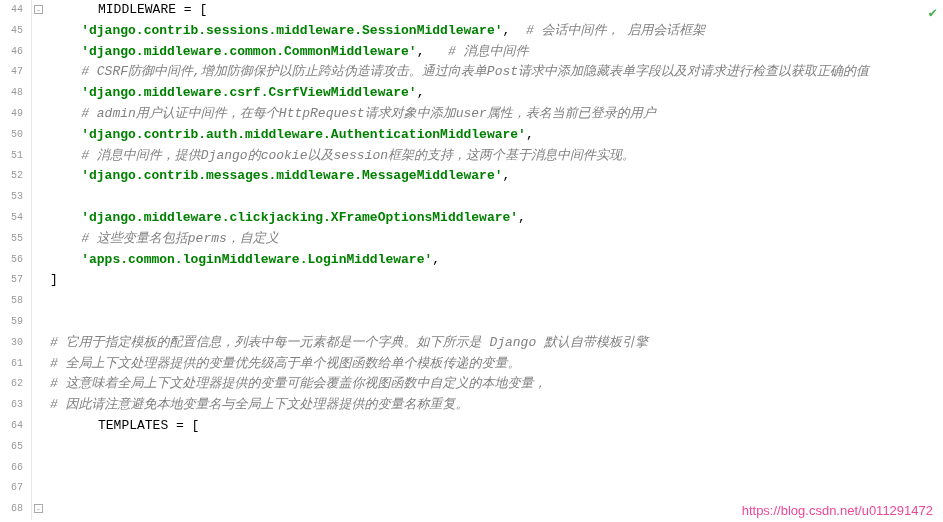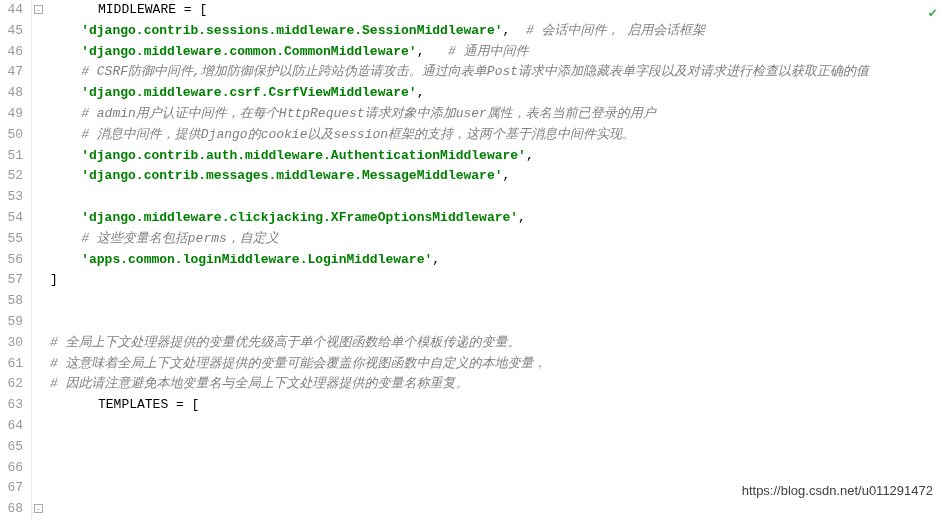--- a/index.html
+++ b/index.html
@@ -22,21 +22,21 @@
       text-align: right;
       padding: 0 8px 0 4px;
       user-select: none;
       border-right: 1px solid #e8e8e8;
       flex-shrink: 0;
       min-width: 32px;
     }
     .gutter-line {
       height: 20.8px;
       line-height: 20.8px;
-      font-size: 13px;
+      font-size: 10px;
     }
     .fold-gutter {
       width: 14px;
       background: #ffffff;
       flex-shrink: 0;
       position: relative;
     }
     .fold-marker {
       position: absolute;
       left: 2px;
@@ -59,22 +59,22 @@
       line-height: 20.8px;
       white-space: pre;
     }
     .str { color: #008000; font-weight: bold; }
     .kw { color: #000000; padding-left: 48px; }
     .cmt { color: #808080; font-style: italic; }
     .punct { color: #000000; }
     .watermark {
       position: fixed;
       right: 10px;
-      bottom: 20px;
-      color: #404040;
+      bottom: 0;
+      color: #ec4899;
       font-size: 13px;
       font-family: Arial, sans-serif;
       pointer-events: none;
     }
     .check-icon {
       position: absolute;
       right: 6px;
       top: 2px;
       color: #4caf50;
       font-size: 14px;
@@ -114,34 +114,35 @@
       <div class="gutter-line">68</div>
     </div>
   <div class="fold-gutter" id="fold-gutter">
       <div class="fold-marker" style="top: 5px;">-</div>
       <div class="fold-marker" style="top: 296.2px; border: none; background: transparent;"></div>
       <div class="fold-marker" style="top: 504.2px;">-</div>
     </div>
   <div class="code-area" id="code-area">
       <div class="code-line"><span class="kw">MIDDLEWARE </span><span class="punct">= [</span></div>
       <div class="code-line"><span>    </span><span class="str">'django.contrib.sessions.middleware.SessionMiddleware'</span><span class="punct">,  </span><span class="cmt"># 会话中间件， 启用会话框架</span></div>
-      <div class="code-line"><span>    </span><span class="str">'django.middleware.common.CommonMiddleware'</span><span class="punct">,   </span><span class="cmt"># 通用中间件</span></div>
+      <div class="code-line"><span>    </span><span class="str">'django.middleware.common.CommonMiddleware'</span><span class="punct">,   </span><span class="cmt"># 消息中间件</span></div>
       <div class="code-line"><span>    </span><span class="cmt"># CSRF防御中间件,增加防御保护以防止跨站伪造请攻击。通过向表单Post请求中添加隐藏表单字段以及对请求进行检查以获取正确的值</span></div>
       <div class="code-line"><span>    </span><span class="str">'django.middleware.csrf.CsrfViewMiddleware'</span><span class="punct">,</span></div>
       <div class="code-line"><span>    </span><span class="cmt"># admin用户认证中间件，在每个HttpRequest请求对象中添加user属性，表名当前已登录的用户</span></div>
+      <div class="code-line"><span>    </span><span class="str">'django.contrib.auth.middleware.AuthenticationMiddleware'</span><span class="punct">,</span></div>
       <div class="code-line"><span>    </span><span class="cmt"># 消息中间件，提供Django的cookie以及session框架的支持，这两个基于消息中间件实现。</span></div>
-      <div class="code-line"><span>    </span><span class="str">'django.contrib.auth.middleware.AuthenticationMiddleware'</span><span class="punct">,</span></div>
       <div class="code-line"><span>    </span><span class="str">'django.contrib.messages.middleware.MessageMiddleware'</span><span class="punct">,</span></div>
       <div class="code-line"><span>    </span></div>
       <div class="code-line"><span>    </span><span class="str">'django.middleware.clickjacking.XFrameOptionsMiddleware'</span><span class="punct">,</span></div>
       <div class="code-line"><span>    </span><span class="cmt"># 这些变量名包括perms，自定义</span></div>
       <div class="code-line"><span>    </span><span class="str">'apps.common.loginMiddleware.LoginMiddleware'</span><span class="punct">,</span></div>
       <div class="code-line"><span class="punct">]</span></div>
       <div class="code-line"><span></span></div>
       <div class="code-line"><span></span></div>
+      <div class="code-line"><span class="cmt"># 它用于指定模板的配置信息，列表中每一元素都是一个字典。如下所示是 Django 默认自带模板引擎</span></div>
       <div class="code-line"><span class="cmt"># 全局上下文处理器提供的变量优先级高于单个视图函数给单个模板传递的变量。</span></div>
       <div class="code-line"><span class="cmt"># 这意味着全局上下文处理器提供的变量可能会覆盖你视图函数中自定义的本地变量，</span></div>
       <div class="code-line"><span class="cmt"># 因此请注意避免本地变量名与全局上下文处理器提供的变量名称重复。</span></div>
       <div class="code-line"><span class="kw">TEMPLATES </span><span class="punct">= [</span></div>
     </div>
 </div>
 
 <div class="watermark">https://blog.csdn.net/u011291472</div>
 
 </body></html>

